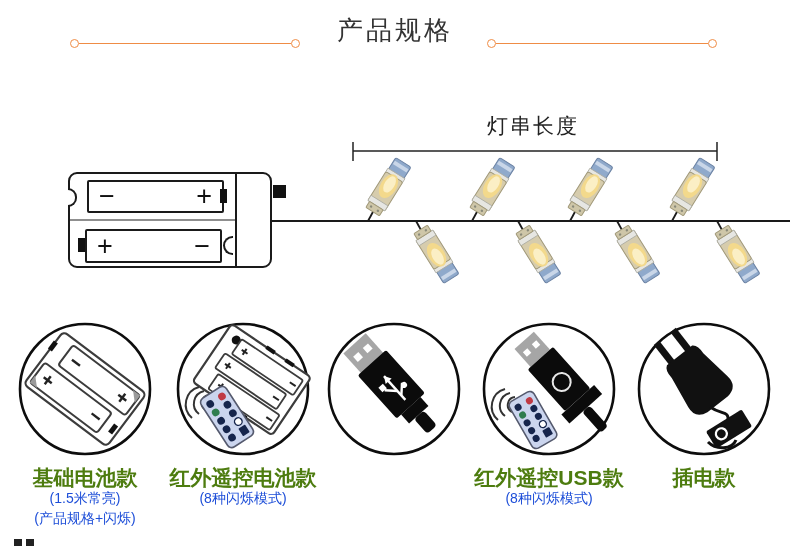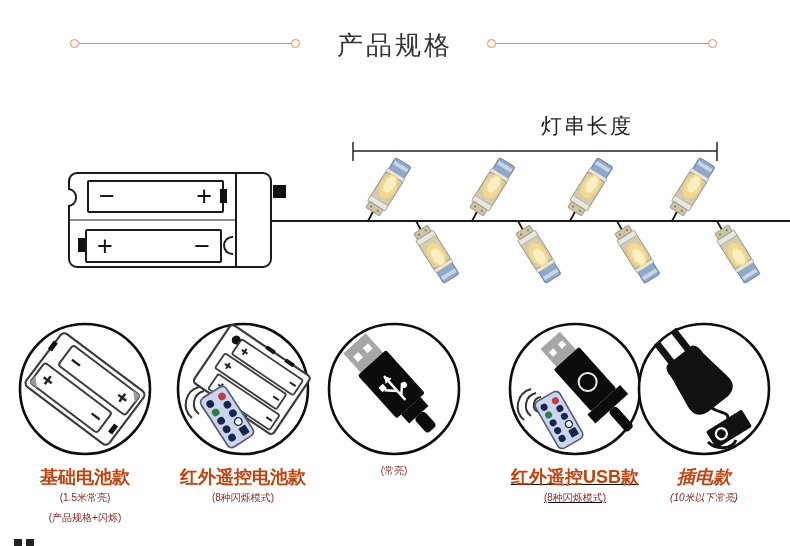--- a/index.html
+++ b/index.html
@@ -1,51 +1,51 @@
 <!DOCTYPE html>
 <html><head>
 <meta charset="utf-8">
 <style>
   * { margin:0; padding:0; box-sizing:border-box; }
   html,body { width:790px; height:546px; }
   body { font-family:"Liberation Sans","DejaVu Sans",sans-serif; background:#ffffff; position:relative; overflow:hidden; }
   .abs { position:absolute; }
 
   
-  .page-title { left:0; right:0; top:28px; text-align:center; font-size:26px; color:#333; letter-spacing:3px; }
+  .page-title { left:0; right:0; top:13px; text-align:center; font-size:26px; color:#333; letter-spacing:3px; }
   .deco { top:39px; height:9px; display:flex; align-items:center; }
   .deco-left { left:70px; width:230px; }
   .deco-right { left:487px; width:230px; }
   .deco .dot { width:9px; height:9px; border:1.5px solid #EF8C45; border-radius:50%; background:#fff; flex:0 0 auto; }
   .deco .bar { flex:1; height:0; border-top:1.5px solid #EF8C45; }
 
   
-  .length-label { left:433px; top:112px; width:200px; text-align:right; font-size:21px; color:#222; letter-spacing:2px; }
+  .length-label { left:433px; top:112px; width:200px; text-align:center; font-size:21px; color:#222; letter-spacing:2px; }
   svg.diagram { left:0; top:0; width:790px; height:546px; pointer-events:none; }
 
   .battery-box { left:68px; top:172px; width:204px; height:96px; border:2px solid #1a1a1a; border-radius:9px; background:#fff; }
   .bb-divider { left:165px; top:0; bottom:0; width:0; border-left:2px solid #1a1a1a; position:absolute; }
   .bb-sep { left:0; top:45px; width:165px; height:0; border-top:2px solid #8f8f8f; position:absolute; }
   .bb-slot { position:absolute; border:2px solid #1a1a1a; border-radius:2px; display:flex; justify-content:space-between; align-items:center; padding:0 10px; font-size:27px; color:#111; background:#fff; }
   .bb-slot span { line-height:1; }
   .bb-slot-top { left:17px; top:6px; width:137px; height:33px; }
   .bb-slot-bottom { left:15px; top:55px; width:137px; height:34px; }
   .bb-nub { position:absolute; background:#111; width:7px; height:14px; z-index:2; }
   .bb-nub-tr { left:150px; top:15px; }
   .bb-nub-bl { left:8px; top:64px; }
   .bb-spring { position:absolute; border:2px solid #1a1a1a; background:#fff; }
   .bb-spring-left { left:-2px; top:14px; width:9px; height:19px; border-left:none; border-radius:0 19px 19px 0; }
   .bb-spring-right { left:153px; top:62px; width:10px; height:19px; border-right:none; border-radius:19px 0 0 19px; }
   .bb-connector { position:absolute; left:203px; top:11px; width:13px; height:13px; background:#111; }
 
   
   .product-card { top:321px; width:156px; text-align:center; }
   .product-circle { width:136px; height:136px; margin:0 auto; }
-  .product-name { margin-top:6px; font-size:18px; font-weight:bold; color:#c2410c; line-height:21px; white-space:nowrap; }
-  .product-note { font-size:10px; color:#7f1d1d; line-height:20px; white-space:nowrap; }
+  .product-name { margin-top:6px; font-size:21px; font-weight:bold; color:#4d7c0f; line-height:21px; white-space:nowrap; }
+  .product-note { font-size:14px; color:#1d4ed8; line-height:20px; white-space:nowrap; }
 
   .artifact { background:#222; }
 </style>
 </head>
 <body>
 
 <div class="abs deco deco-left">
   <span class="dot"></span>
   <span class="bar"></span>
   <span class="dot"></span>
@@ -216,24 +216,23 @@
       <g stroke="#fff" stroke-width="2.4" fill="none">
         <line x1="0" y1="20" x2="0" y2="-12"></line>
         <path d="M0,8 L-9,-1"></path>
         <path d="M0,14 L9,5"></path>
       </g>
       <path d="M0,-12 l-4,7 h8 z" fill="#fff"></path>
       <rect x="-12" y="-7" width="6" height="6" fill="#fff"></rect>
       <circle cx="9" cy="8" r="3" fill="#fff"></circle>
     </g>
   </svg>
-  <div class="product-note">(常亮)</div>
-</div>
-
-<div class="abs product-card" style="left:497px;text-decoration:underline;">
+</div>
+
+<div class="abs product-card" style="left:471px;">
   <svg class="product-circle" viewBox="0 0 136 136">
     <circle cx="68" cy="68" r="65" fill="#fff" stroke="#0d0d0d" stroke-width="2.6"></circle>
     <g transform="translate(78,58) rotate(-42)">
       <rect x="-13" y="-52" width="26" height="24" fill="#A6A6A6"></rect>
       <rect x="-9" y="-44" width="6" height="6" fill="#fff"></rect>
       <rect x="3" y="-44" width="6" height="6" fill="#fff"></rect>
       <rect x="-17" y="-28" width="34" height="56" rx="2" fill="#0b0b0b"></rect>
       <circle cx="0" cy="4" r="9" fill="none" stroke="#e8e8e8" stroke-width="2"></circle>
       <rect x="-22" y="28" width="44" height="12" fill="#0b0b0b"></rect>
       <rect x="-5" y="40" width="10" height="28" rx="4" fill="#0b0b0b"></rect>
@@ -254,33 +253,32 @@
       <circle cx="-6.5" cy="8.5" r="3.5" fill="#16254C"></circle>
         <circle cx="6.5" cy="8.5" r="3.5" fill="#fff" stroke="#16254C" stroke-width="1.3"></circle>
       <circle cx="-6.5" cy="17.5" r="3.5" fill="#16254C"></circle>
         <rect x="2.5" y="14" width="8" height="8" rx="1" fill="#16254C"></rect>
     </g>
   </svg>
   <div class="product-name">红外遥控USB款</div>
   <div class="product-note">(8种闪烁模式)</div>
 </div>
 
-<div class="abs product-card" style="left:626px;font-style:italic;">
+<div class="abs product-card" style="left:626px;">
   <svg class="product-circle" viewBox="0 0 136 136">
     <circle cx="68" cy="68" r="65" fill="#fff" stroke="#0d0d0d" stroke-width="2.6"></circle>
     <g transform="translate(62,58) rotate(-38)" fill="#111">
       <rect x="-14" y="-54" width="7" height="26"></rect>
       <rect x="7" y="-54" width="7" height="26"></rect>
       <path d="M-16,-30 Q-21,-27 -20,-17 L-25,16 Q-27,30 -13,32 L13,32 Q27,30 25,16 L20,-17 Q21,-27 16,-30 Z"></path>
     </g>
     <path d="M74,86 C86,94 93,90 92,99" stroke="#111" stroke-width="3" fill="none"></path>
     <g transform="translate(93,108) rotate(-32)">
       <rect x="-21" y="-10" width="42" height="20" rx="2" fill="#111"></rect>
       <circle cx="-9" cy="0" r="5.5" fill="none" stroke="#fff" stroke-width="2.2"></circle>
     </g>
     <path d="M100,119 C96,129 80,129 72,121" stroke="#111" stroke-width="3" fill="none"></path>
   </svg>
   <div class="product-name">插电款</div>
-  <div class="product-note">(10米以下常亮)</div>
 </div>
 
 <div class="abs artifact" style="left:14px;top:539px;width:8px;height:7px;"></div>
 <div class="abs artifact" style="left:26px;top:539px;width:8px;height:7px;"></div>
 
 </body></html>

